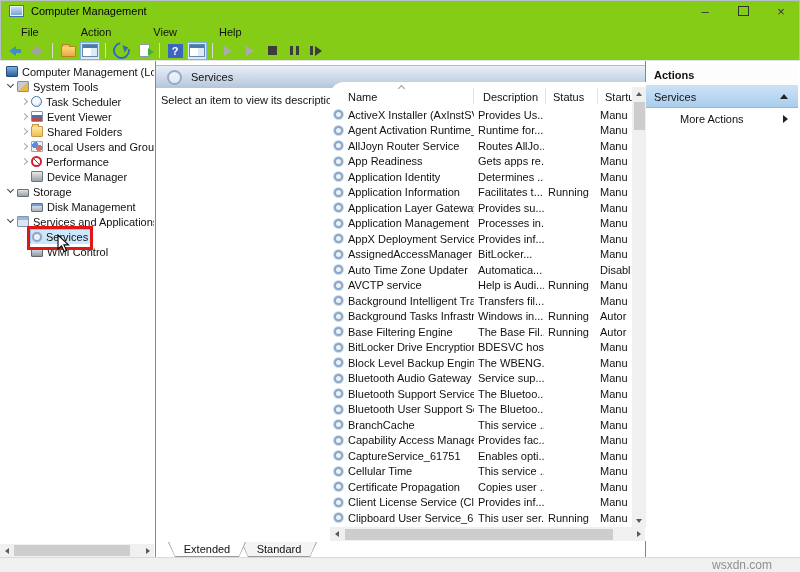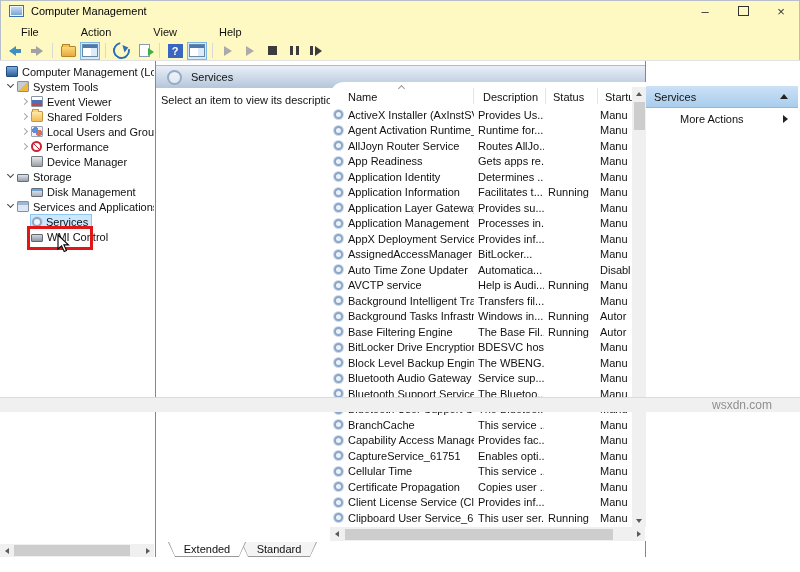--- a/index.html
+++ b/index.html
@@ -1,17 +1,17 @@
 <!DOCTYPE html>
 <html><head>
 <meta charset="utf-8">
 <style>
   html,body{margin:0;padding:0;background:#fff;width:800px;height:572px;overflow:hidden;
     font-family:"Liberation Sans",sans-serif;-webkit-font-smoothing:antialiased;}
-  #win{position:relative;width:800px;height:412px;background:#fef9c3;box-shadow:inset 0 0 0 1px #b7c0ca;font-size:11px;color:#111;}
+  #win{position:relative;width:800px;height:572px;background:#84cc16;box-shadow:inset 0 0 0 1px #b7c0ca;font-size:11px;color:#111;}
 
   
   #titlebar{position:absolute;top:0;left:0;right:0;height:22px;display:flex;align-items:center;}
   .g-appicon{width:13px;height:10px;margin:0 7px 0 9px;border:1px solid #3e6fae;background:linear-gradient(#cfe2f6,#6f9fd0);box-shadow:inset 0 0 0 1px #eef5fc;}
   #title-text{font-size:11px;color:#000;}
   #wincontrols{margin-left:auto;display:flex;height:100%;}
   .wbtn{width:38px;height:22px;display:flex;align-items:center;justify-content:center;border:none;background:transparent;color:#333;font-size:13px;padding:0;}
   .wbtn .maxbox{width:9px;height:8px;border:1px solid #333;}
 
   
@@ -209,20 +209,25 @@
           <span class="ic ic-computer"></span>
           <span class="tlabel">Computer Management (Local</span>
         </div>
         <div class="trow lvl0">
           <span class="chev exp"></span>
           <span class="ic ic-tools"></span>
           <span class="tlabel">System Tools</span>
         </div>
         <div class="trow lvl1">
           <span class="chev col"></span>
+          <span class="ic ic-clock"></span>
+          <span class="tlabel">Task Scheduler</span>
+        </div>
+        <div class="trow lvl1">
+          <span class="chev col"></span>
           <span class="ic ic-log"></span>
           <span class="tlabel">Event Viewer</span>
         </div>
         <div class="trow lvl1">
           <span class="chev col"></span>
           <span class="ic ic-folder"></span>
           <span class="tlabel">Shared Folders</span>
         </div>
         <div class="trow lvl1">
           <span class="chev col"></span>
@@ -509,20 +514,21 @@
         <span class="inner">Extended</span>
       </div>
       <div class="tab inactive" id="tab-standard">
         <span class="outer"></span>
         <span class="inner">Standard</span>
       </div>
     </div>
   </div>
 
   <div id="rightpane">
+    <div id="ap-header">Actions</div>
     <div id="ap-group">
       <span>Services</span>
       <span class="tri-up"></span>
     </div>
     <div id="ap-more">
       <span>More Actions</span>
       <span class="tri-right"></span>
     </div>
   </div>
 

